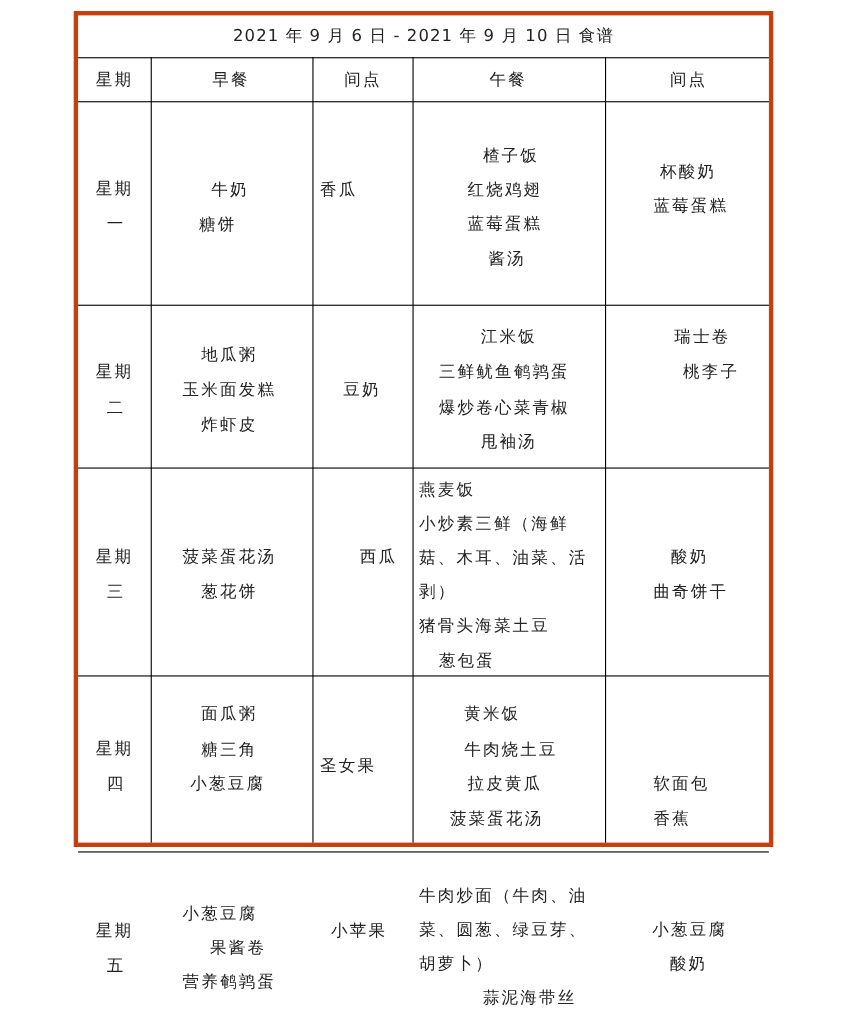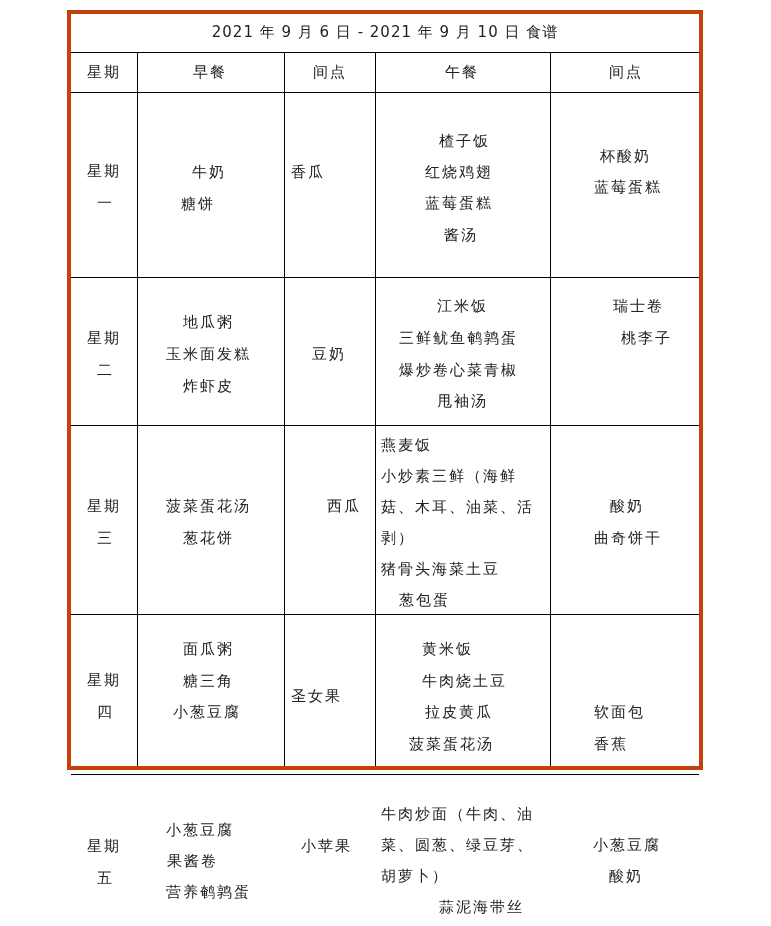--- a/index.html
+++ b/index.html
@@ -92,21 +92,21 @@
     <span class="line" style="left:354px;top:688px">拉皮黄瓜</span>
     <span class="line" style="left:338px;top:720px">菠菜蛋花汤</span>
     <span class="line" style="left:523px;top:688px">软面包</span>
     <span class="line" style="left:523px;top:720px">香蕉</span>
   </div>
 
   <div>
     <span class="line" style="left:16px;top:822px">星期</span>
     <span class="line" style="left:26px;top:854px">五</span>
     <span class="line" style="left:95px;top:806px">小葱豆腐</span>
-    <span class="line" style="left:96px;top:837px">果酱卷</span>
+    <span class="line" style="left:120px;top:837px">果酱卷</span>
     <span class="line" style="left:95px;top:868px">营养鹌鹑蛋</span>
     <span class="line" style="left:230px;top:822px">小苹果</span>
     <span class="line" style="left:310px;top:790px">牛肉炒面（牛肉、油</span>
     <span class="line" style="left:310px;top:821px">菜、圆葱、绿豆芽、</span>
     <span class="line" style="left:310px;top:852px">胡萝卜）</span>
     <span class="line" style="left:368px;top:883px">蒜泥海带丝</span>
     <span class="line" style="left:522px;top:821px">小葱豆腐</span>
     <span class="line" style="left:538px;top:852px">酸奶</span>
   </div>
 </div>

